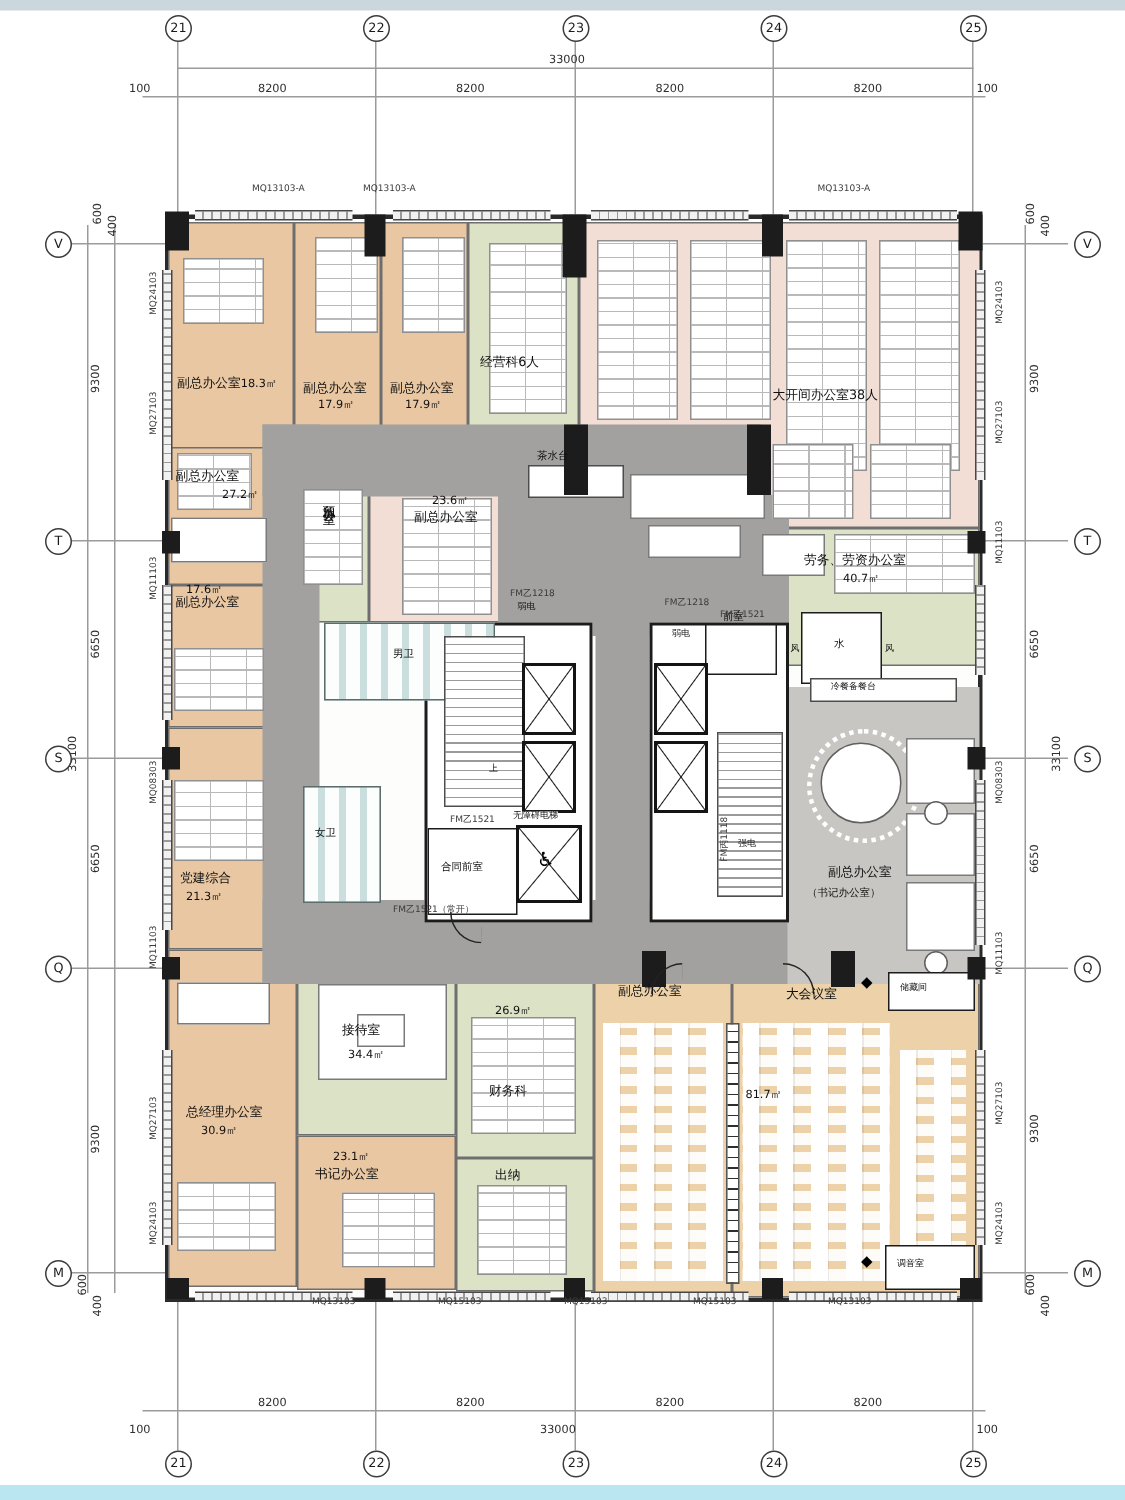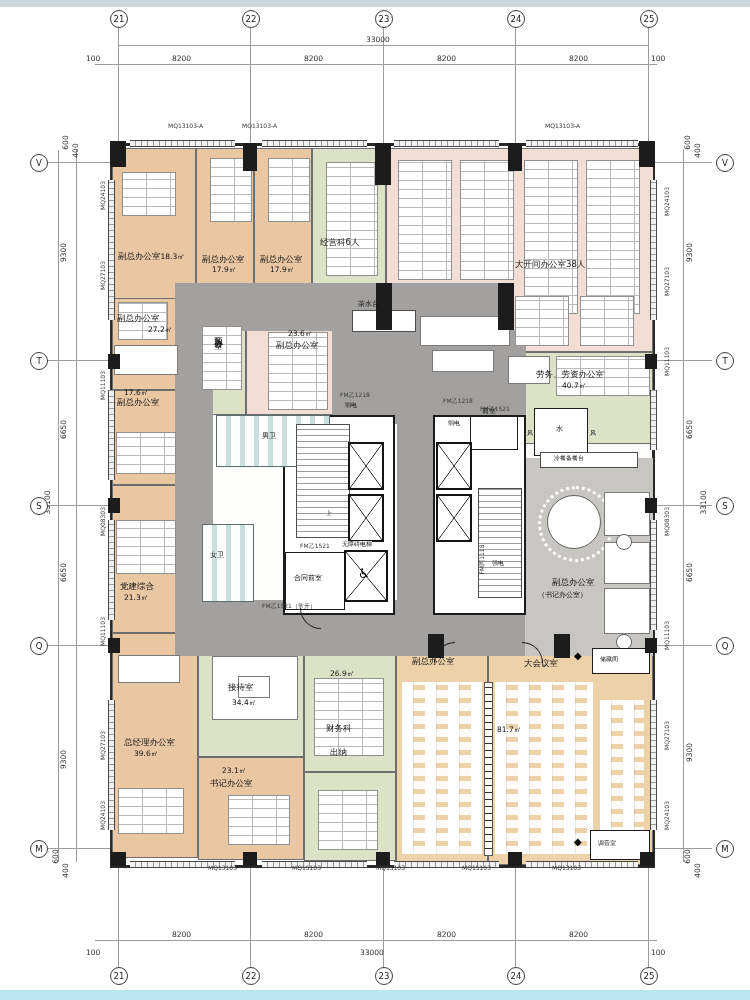--- a/index.html
+++ b/index.html
@@ -280,26 +280,26 @@
   <div class="lbl" style="left:276px;top:341px">副总办公室</div>
   <div class="lbl" style="left:536px;top:370px">劳务、劳资办公室</div>
   <div class="lbl area" style="left:562px;top:382px">40.7㎡</div>
   <div class="lbl" style="left:552px;top:578px">副总办公室</div>
   <div class="lbl t7" style="left:538px;top:592px">（书记办公室）</div>
   <div class="lbl" style="left:120px;top:582px">党建综合</div>
   <div class="lbl area" style="left:124px;top:594px">21.3㎡</div>
   <div class="lbl" style="left:228px;top:683px">接待室</div>
   <div class="lbl area" style="left:232px;top:699px">34.4㎡</div>
   <div class="lbl" style="left:124px;top:738px">总经理办公室</div>
-  <div class="lbl area" style="left:134px;top:750px">39.6㎡</div>
+  <div class="lbl area" style="left:134px;top:750px">30.9㎡</div>
   <div class="lbl area" style="left:222px;top:767px">23.1㎡</div>
   <div class="lbl" style="left:210px;top:779px">书记办公室</div>
   <div class="lbl area" style="left:330px;top:670px">26.9㎡</div>
   <div class="lbl" style="left:326px;top:724px">财务科</div>
-  <div class="lbl" style="left:330px;top:748px">出纳</div>
+  <div class="lbl" style="left:330px;top:780px">出纳</div>
   <div class="lbl" style="left:412px;top:657px">副总办公室</div>
   <div class="lbl" style="left:524px;top:659px">大会议室</div>
   <div class="lbl area" style="left:497px;top:726px">81.7㎡</div>
   <div class="lbl tiny" style="left:600px;top:656px">储藏间</div>
   <div class="lbl tiny" style="left:598px;top:840px">调音室</div>
 
   <div class="lbl t7" style="left:358px;top:301px">茶水台</div>
   <div class="lbl t7" style="left:262px;top:433px">男卫</div>
   <div class="lbl t7" style="left:210px;top:552px">女卫</div>
   <div class="lbl t7" style="left:294px;top:575px">合同前室</div>

